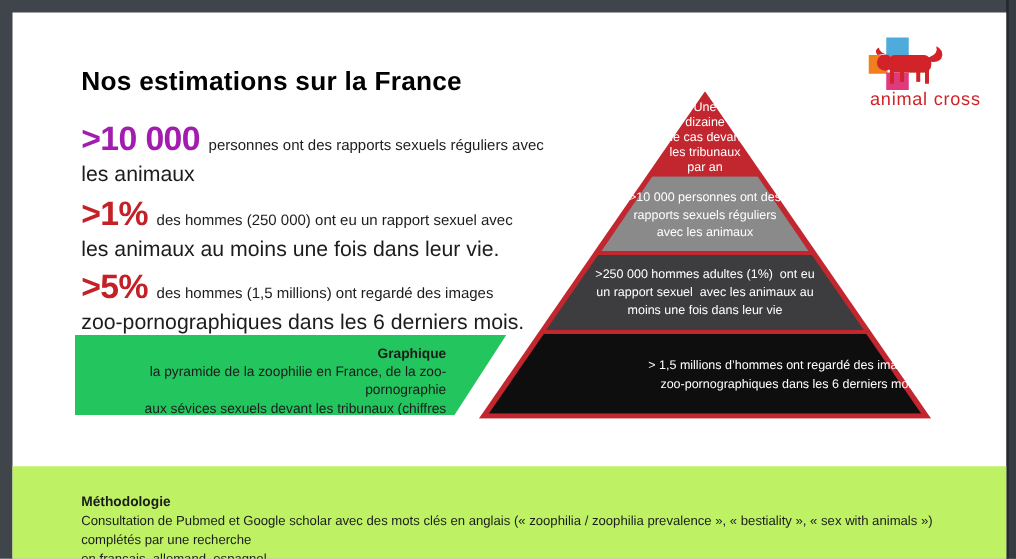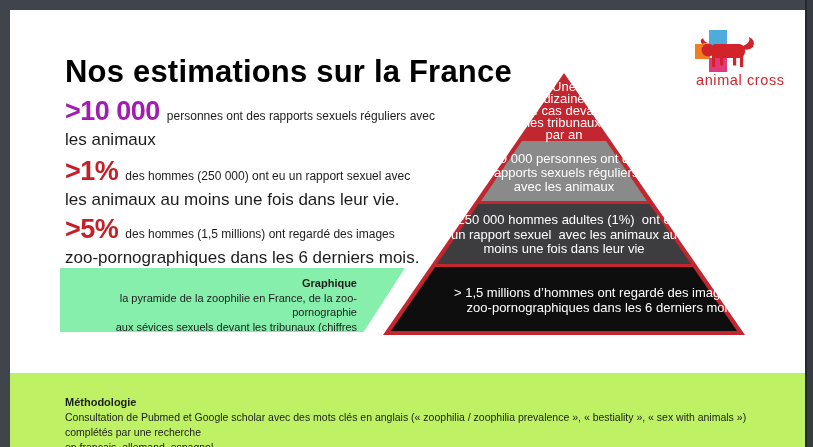--- a/index.html
+++ b/index.html
@@ -5,21 +5,21 @@
   html,body{margin:0;padding:0;}
   body{
     width:813px;height:447px;position:relative;overflow:hidden;
     background:#3f454b;
     font-family:"Liberation Sans", sans-serif;
   }
   .right-strip{position:absolute;left:805px;top:0;width:8px;height:447px;background:#363c41;border-left:2px solid #24282c;box-sizing:border-box;}
   .slide{position:absolute;left:10px;top:10px;width:795px;height:437px;background:#ffffff;}
 
   
-  .title{position:absolute;left:55px;top:44px;font-size:31px;font-weight:800;color:#000;letter-spacing:.2px;}
+  .title{position:absolute;left:55px;top:44px;font-size:21px;font-weight:800;color:#000;letter-spacing:.2px;}
 
   
   .stat{position:absolute;left:55px;width:400px;color:#1c1c1c;}
   .stat-line1{line-height:30px;white-space:nowrap;}
   .stat-value{font-size:27px;font-weight:bold;letter-spacing:-.5px;margin-right:7px;}
   .stat-rest{font-size:12px;}
   .stat-line2{font-size:17px;line-height:17px;}
   #stat1{top:86px;}
   #stat2{top:146px;}
   #stat3{top:204px;}
@@ -34,21 +34,21 @@
 
   
   .pyramid{position:absolute;left:373px;top:63px;width:362px;height:262px;}
   .pyr-triangle{position:absolute;left:0;top:0;width:100%;height:100%;
     clip-path:polygon(50% 0,100% 100%,0 100%);}
   .pyr-level{position:absolute;left:0;width:100%;}
   #lvl2{top:68px;height:60px;clip-path:polygon(38.4% 0,61.6% 0,72.9% 100%,27.1% 100%);}
   #lvl3{top:131px;height:60px;clip-path:polygon(26.4% 0,73.6% 0,85.1% 100%,14.9% 100%);}
   #lvl4{top:194px;height:64px;clip-path:polygon(14.4% 0,85.6% 0,97.8% 100%,2.2% 100%);}
   .pyr-label{position:absolute;left:50%;transform:translateX(-50%);text-align:center;
-    color:#fff;white-space:pre-wrap;font-size:13px;}
+    color:#fff;white-space:pre-wrap;font-size:10px;}
   #plab1{top:8px;line-height:12px;width:120px;}
   #plab2{top:79px;line-height:14px;width:220px;}
   #plab3{top:140px;line-height:14.5px;width:290px;}
   #plab4{top:212px;line-height:15px;width:340px;text-align:right;}
 
   
   .logo{position:absolute;left:676px;top:20px;width:118px;height:64px;}
   .logo-cross{position:absolute;left:0;top:0;width:60px;height:44px;}
   .cross-part{position:absolute;}
   .cross-blue{left:23px;top:0;width:18px;height:15px;}
@@ -87,21 +87,21 @@
     <div class="stat-line2">les animaux au moins une fois dans leur vie.</div>
   </div>
 
   <div class="stat" id="stat3">
     <div class="stat-line1">
       <span class="stat-value" style="color: rgb(195, 33, 39);">&gt;5%</span><span class="stat-rest">des hommes (1,5 millions) ont regardé des images</span>
     </div>
     <div class="stat-line2">zoo-pornographiques dans les 6 derniers mois.</div>
   </div>
 
-  <div class="caption" style="background-color: #86efac;">
+  <div class="caption" style="background-color: #22c55e;">
     <div class="caption-heading">Graphique</div>
     <div class="caption-body">la pyramide de la zoophilie en France, de la zoo-pornographie
 aux sévices sexuels devant les tribunaux (chiffres estimatifs)</div>
   </div>
 
   <div class="pyramid">
     <div class="pyr-triangle" style="background-color: rgb(194, 38, 47);"></div>
     <div class="pyr-level" id="lvl2" style="background-color: rgb(138, 138, 138);"></div>
     <div class="pyr-level" id="lvl3" style="background-color: rgb(61, 61, 63);"></div>
     <div class="pyr-level" id="lvl4" style="background-color: rgb(14, 14, 15);"></div>

